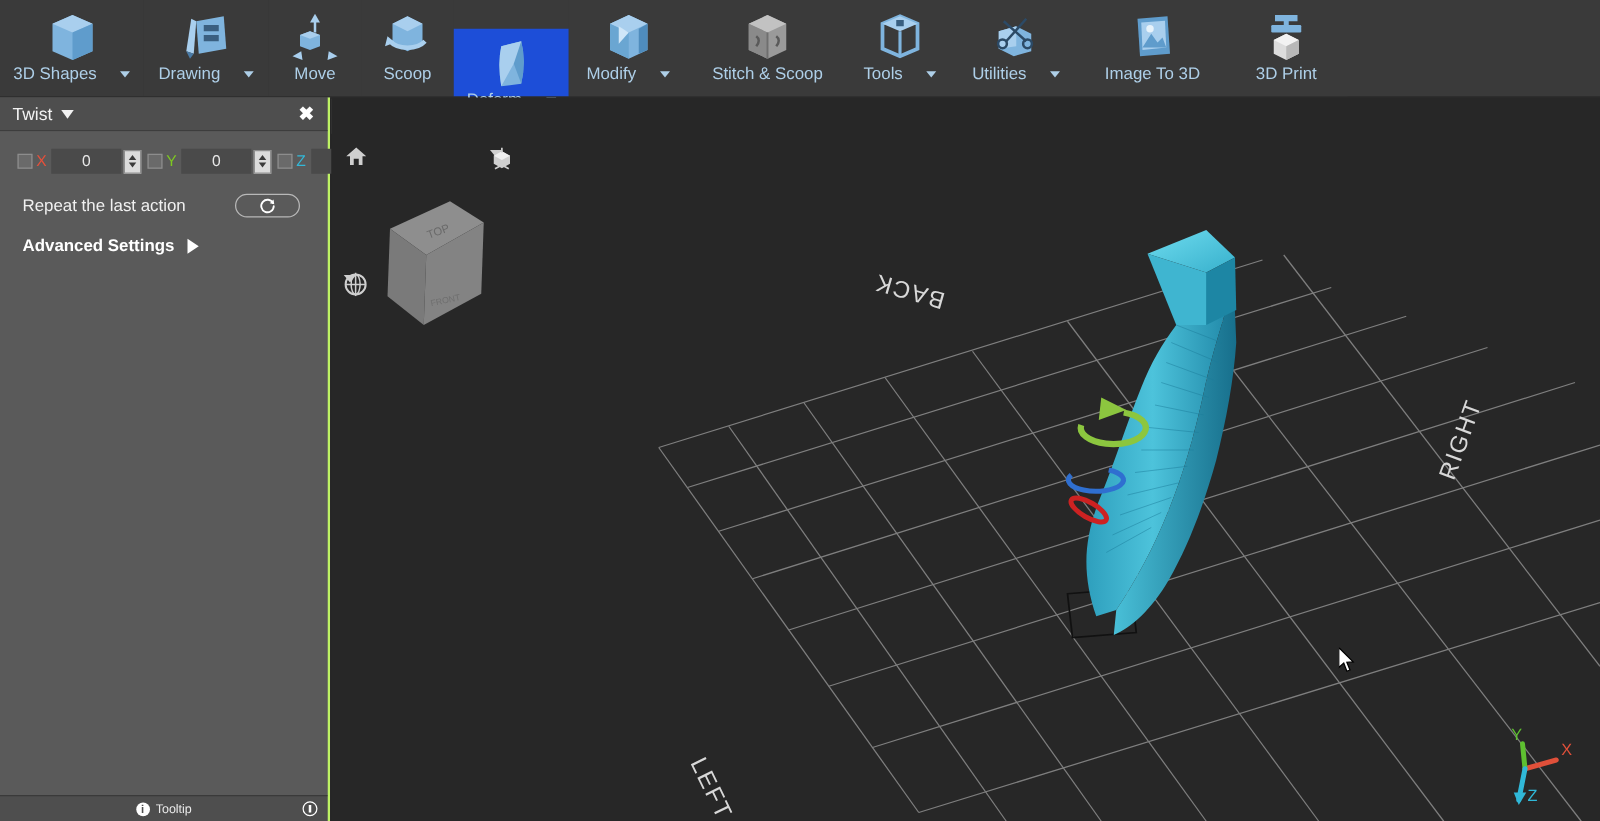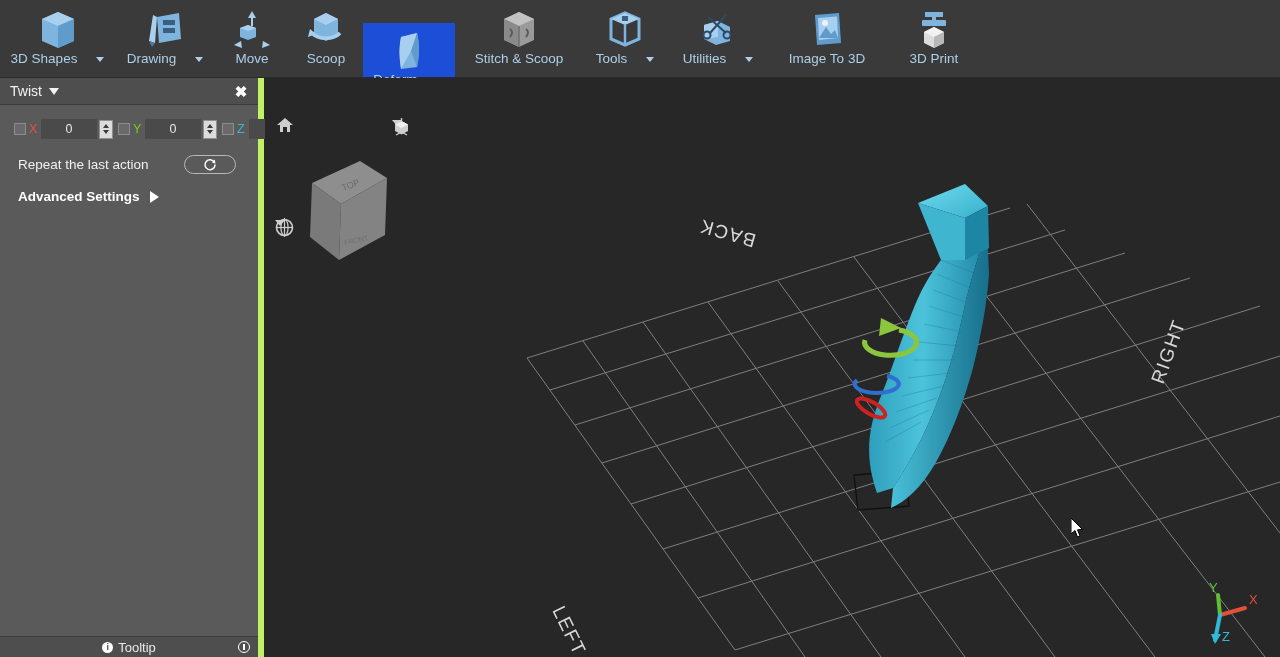--- a/index.html
+++ b/index.html
@@ -43,21 +43,21 @@
     border-left: 4.5px solid transparent;
     border-right: 4.5px solid transparent;
     border-top: 5.5px solid #aecfe8;
   }
 
   
   #left-panel {
     position: absolute; top: 78px; left: 0;
     width: 264px; height: 579px;
     background: #5a5a5a;
-    border-right: 6px solid #bef264;
+    border-right: 2px solid #bef264;
     display: flex; flex-direction: column;
   }
   #panel-header {
     height: 27px; background: #4e4e4e;
     display: flex; align-items: center;
     padding: 0 8px 0 10px;
     border-bottom: 1px solid #3d3d3d;
   }
   #panel-title {
     font-size: 14px; color: #f2f2f2; font-weight: 400;
@@ -141,21 +141,21 @@
     border-left: 9px solid #ffffff;
   }
 
   #panel-status {
     height: 21px; background: #4e4e4e;
     border-top: 1px solid #3a3a3a;
     display: flex; align-items: center; justify-content: center;
     position: relative;
   }
   .tip-wrap { display: flex; align-items: center; gap: 5px; }
-  .tip-label { font-size: 13px; color: #eaeaea; }
+  .tip-label { font-size: 10px; color: #eaeaea; }
   .circ-i {
     width: 11px; height: 11px; border-radius: 50%;
     background: #ffffff; color: #4e4e4e;
     font-size: 9px; font-weight: bold; font-style: normal;
     display: flex; align-items: center; justify-content: center;
     line-height: 1;
   }
   .circ-o {
     position: absolute; right: 8px;
     width: 12px; height: 12px; border-radius: 50%;
@@ -272,20 +272,35 @@
           <path d="M14,8 L30,4 Q27,20 24,22 L14,40 Q11,22 14,8 Z" fill="#a9cfee"></path>
           <path d="M24,22 L30,38 Q34,20 30,4 Z" fill="#5f9ccc"></path>
         </svg>
       </div>
       <div class="tb-label">
         <span>Deform</span>
         <i class="caret"></i>
       </div>
     </div>
 
+    <div class="tb-item" style="width:95px">
+      <div class="tb-icon">
+        <svg width="44" height="44" viewBox="0 0 44 44">
+          <polygon points="22,5 37,12 37,33 22,40 7,33 7,12" fill="#7fb4de"></polygon>
+          <polygon points="22,5 37,12 22,19 7,12" fill="#a9cfee"></polygon>
+          <polygon points="7,12 22,19 22,40 7,33" fill="#6aa6d2"></polygon>
+          <polygon points="14,14 22,19 14,28" fill="#cfe6f8"></polygon>
+          <polygon points="30,16 37,12 37,33 30,36" fill="#4f8cbd"></polygon>
+        </svg>
+      </div>
+      <div class="tb-label">
+        <span>Modify</span>
+        <i class="caret"></i>
+      </div>
+    </div>
 
     <div class="tb-item" style="width:128px">
       <div class="tb-icon">
         <svg width="44" height="44" viewBox="0 0 44 44">
           <polygon points="22,5 37,12 37,33 22,40 7,33 7,12" fill="#9a9a9a"></polygon>
           <polygon points="22,5 37,12 22,19 7,12" fill="#c2c2c2"></polygon>
           <polygon points="7,12 22,19 22,40 7,33" fill="#8a8a8a"></polygon>
           <path d="M13,22 q4,3 0,8" stroke="#5a5a5a" stroke-width="2" fill="none"></path>
           <path d="M29,22 q4,3 0,8" stroke="#5a5a5a" stroke-width="2" fill="none"></path>
           <line x1="22" y1="19" x2="22" y2="40" stroke="#6f6f6f" stroke-width="1.5"></line>

